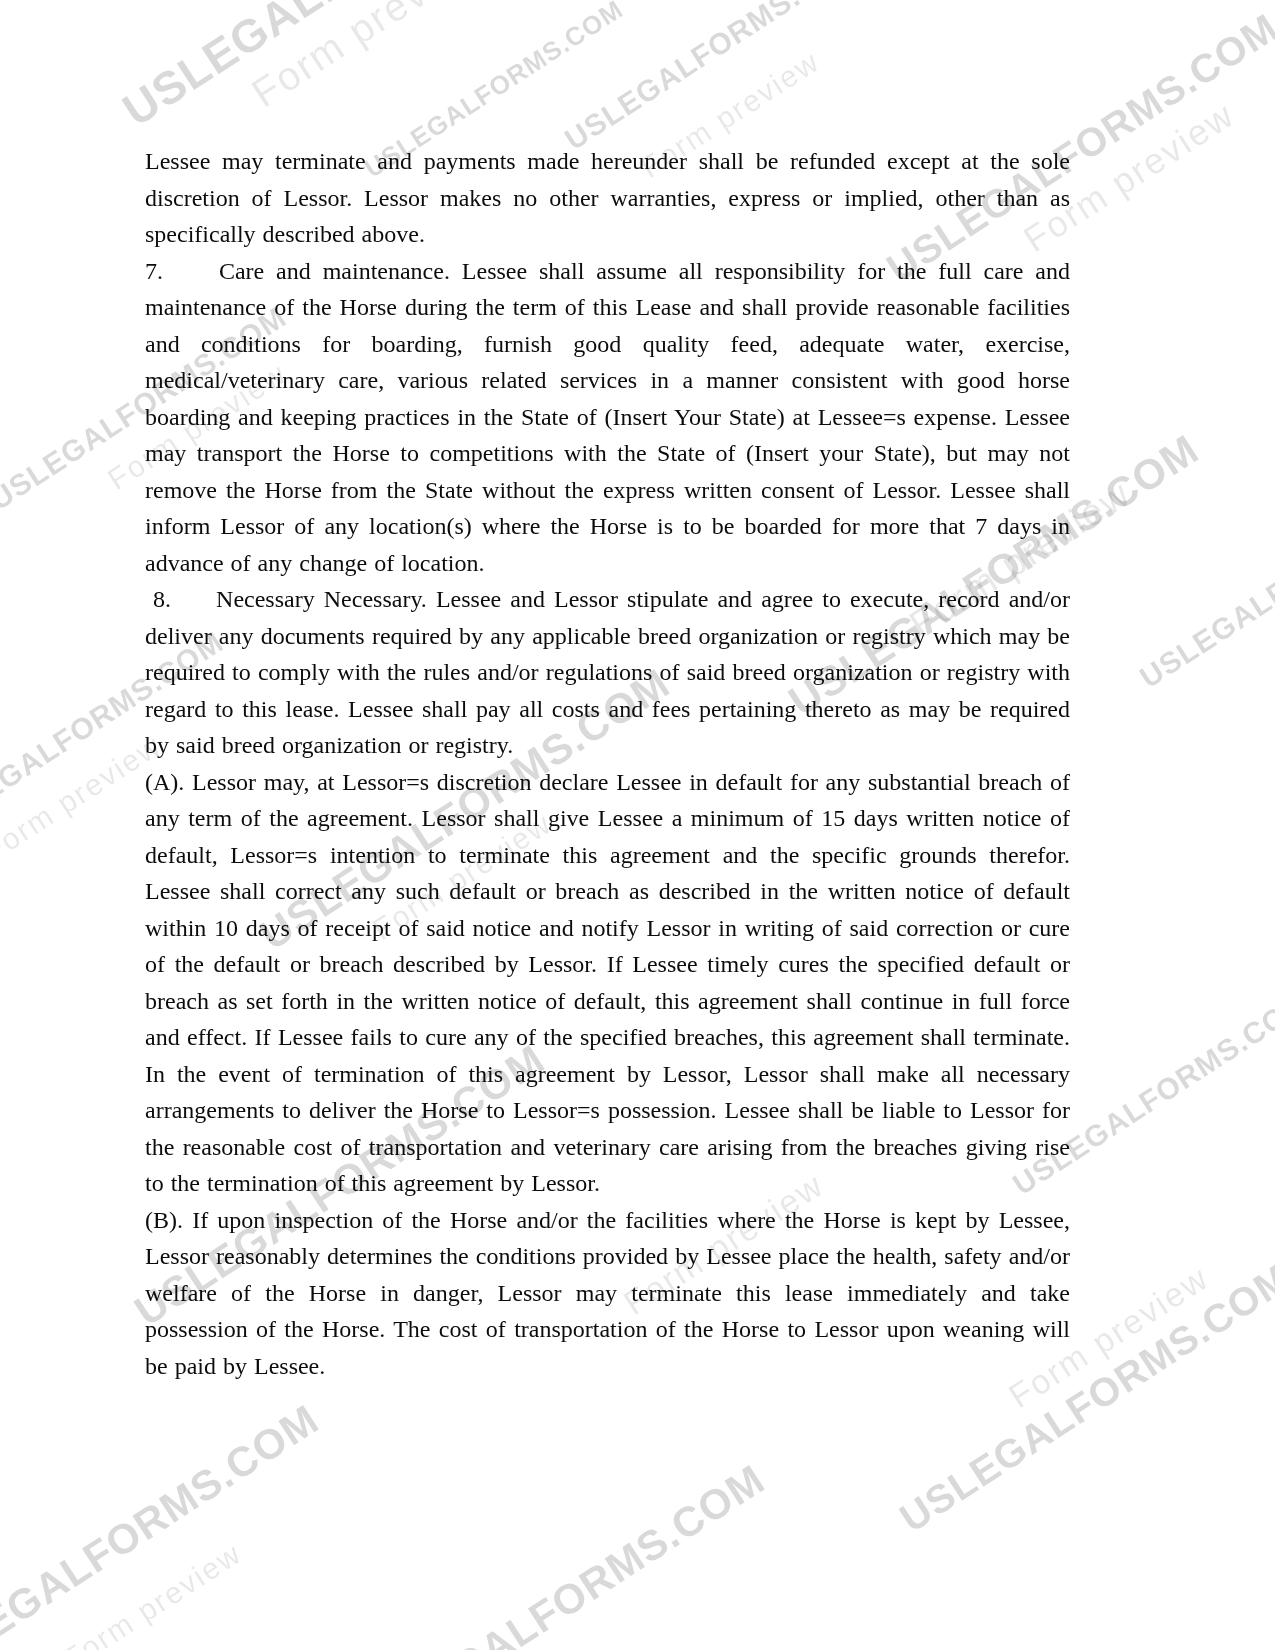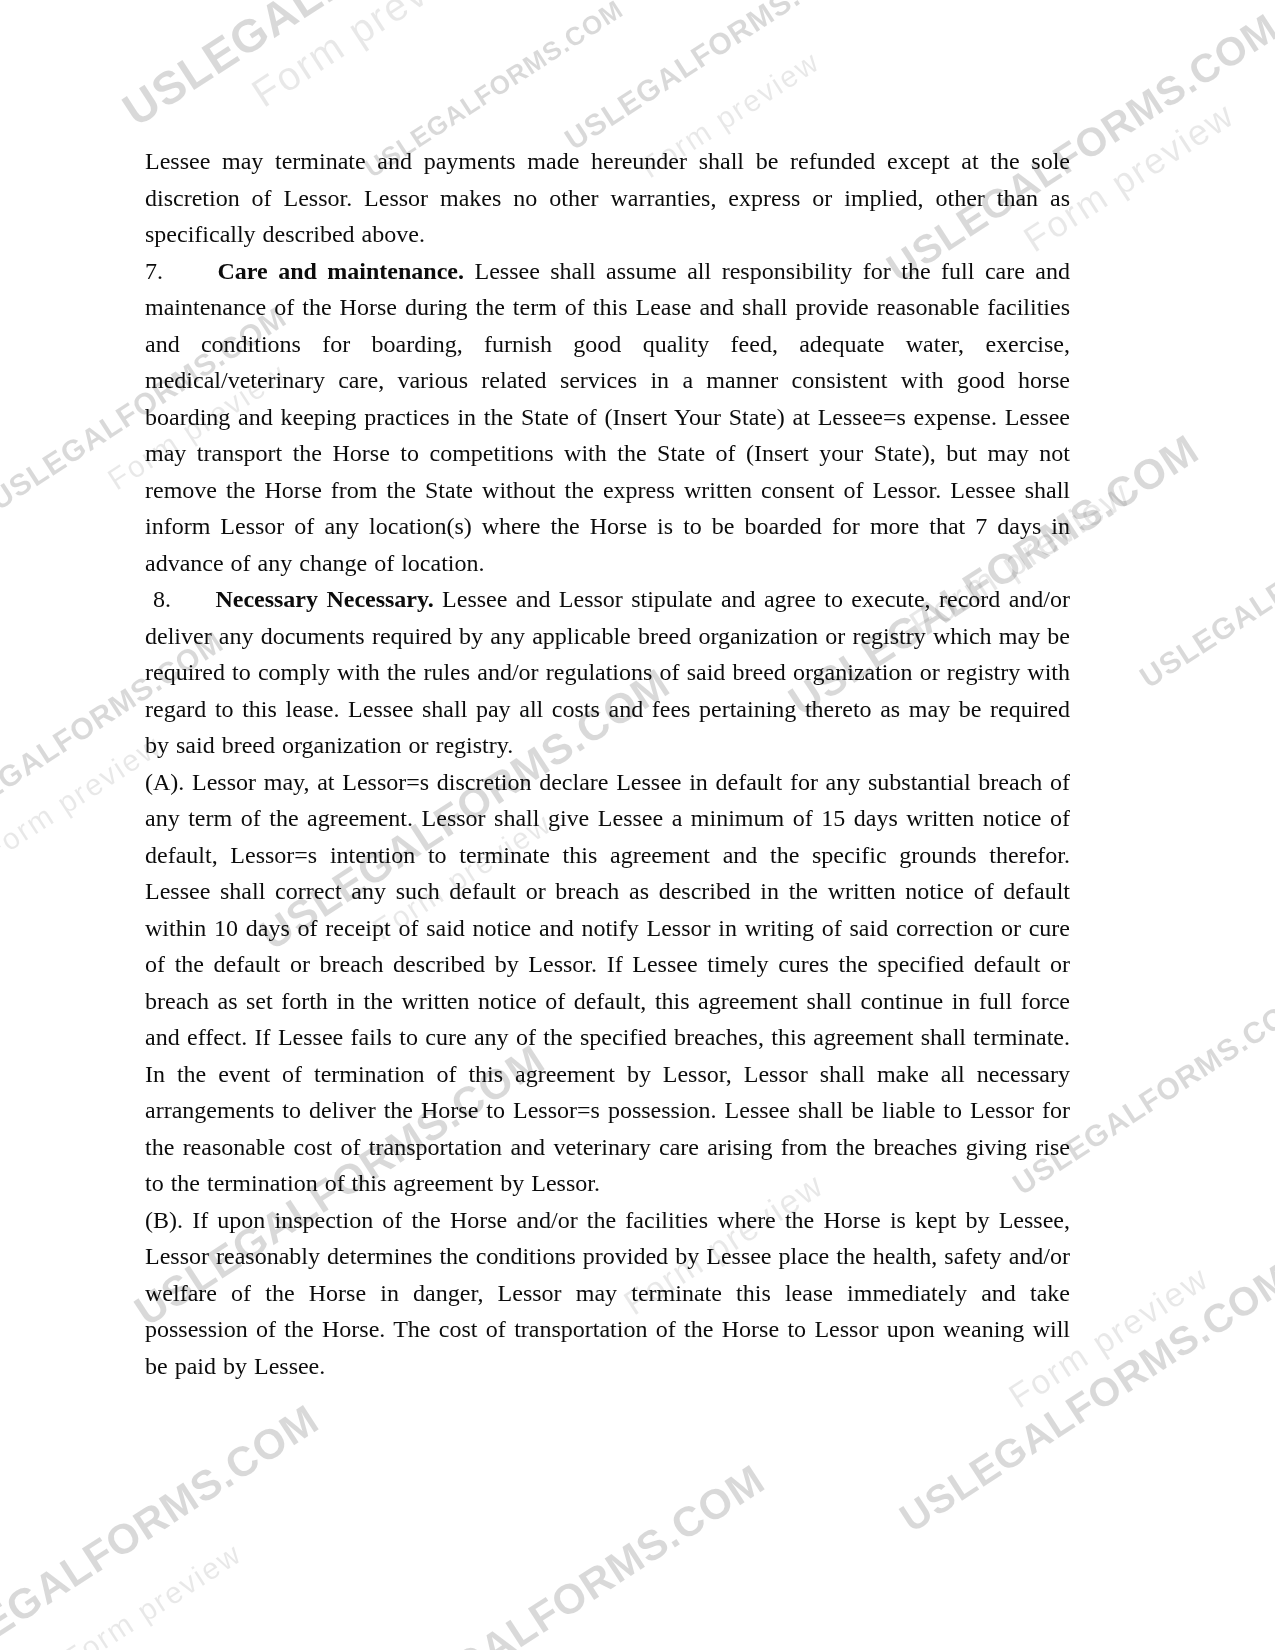--- a/index.html
+++ b/index.html
@@ -55,21 +55,21 @@
   }
   .p-label-num {
     display: inline-block;
     min-width: 62px;
   }
   .p-label-sp {
     display: inline-block;
     min-width: 54px;
     padding-left: 8px;
   }
-  .p-heading { font-weight: bold; }
+  .p-heading { font-weight: normal; }
   .p-hsuffix { margin-right: 16px; }
 </style>
 </head>
 <body>
 
 <div id="page">
 
   <div id="wm-layer">
     <div class="wm wm-brand" style="left:115px;  top:95px;   font-size:46px">USLEGALFORMS.COM</div>
     <div class="wm wm-preview" style="left:245px;  top:80px;   font-size:40px">Form preview</div>

